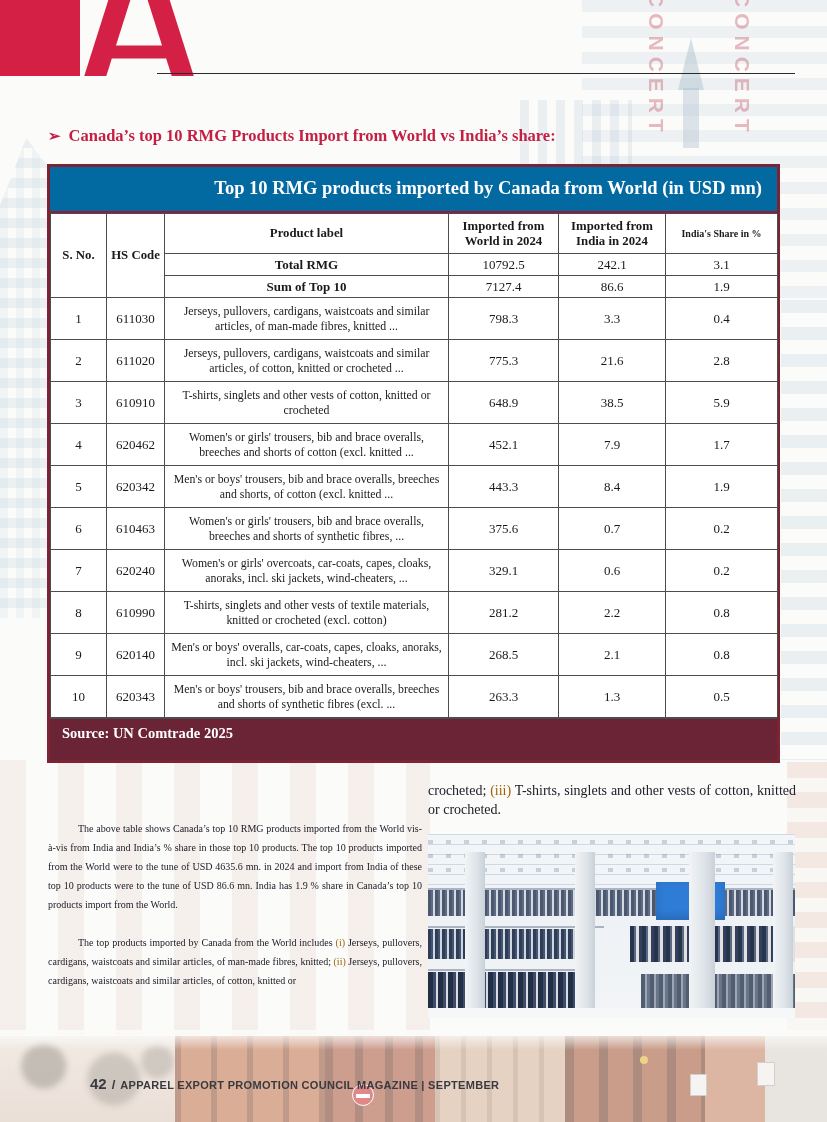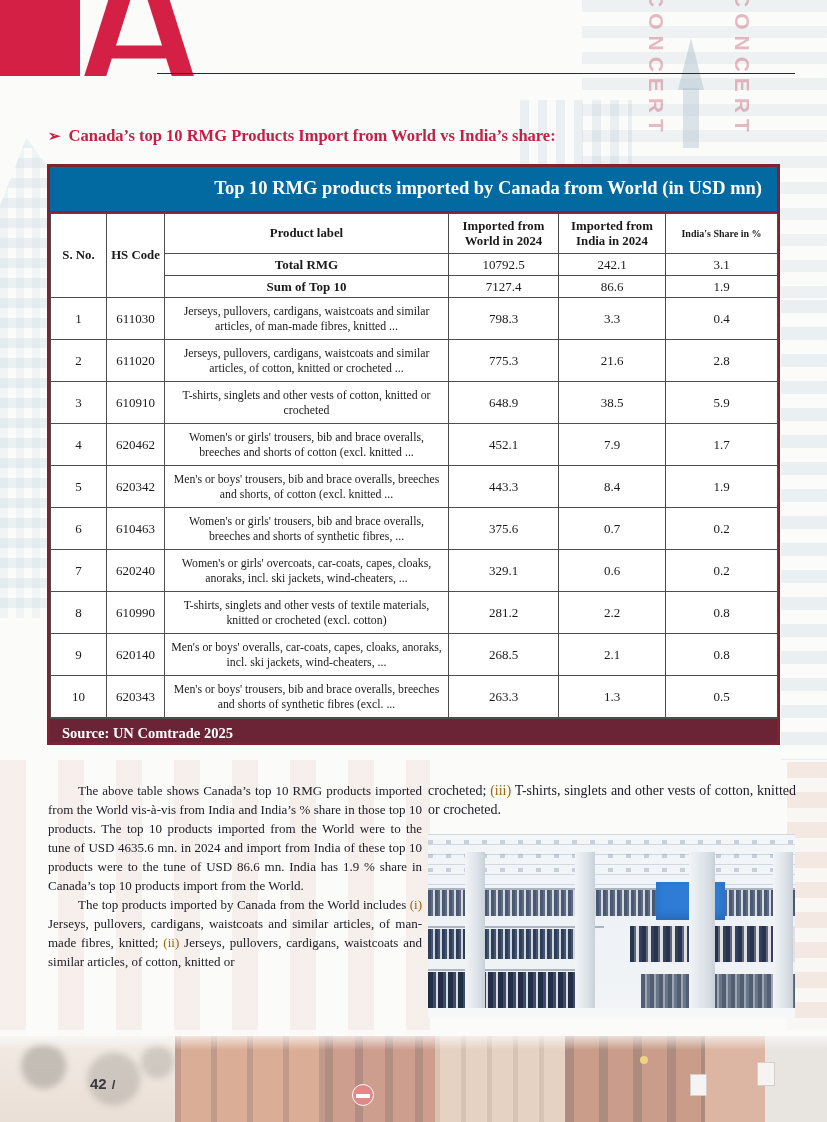--- a/index.html
+++ b/index.html
@@ -83,26 +83,26 @@
     color:#1a1a1a; padding:2px 4px; }
   td.hdr { color:#7b2331; font-weight:bold; font-size:12.8px; line-height:1.15; }
   td.hdr-share { color:#c22132; font-weight:bold; font-size:10px; }
   td.sum-label { color:#9e3b26; font-weight:bold; font-size:13px;margin-left:8px; }
   td.num { font-size:13px; }
   td.desc { font-size:11.8px; line-height:1.25; padding:2px 8px; }
   tr.hdr-row td { height:40px; }
   tr.sum-row td { height:22px; }
   tr.prod-row td { height:42px; }
   .table-source { background:#6b2336; color:#fff; font-weight:bold; font-size:14.5px;
-    padding:6px 0 0 12px; border-top:1px solid #4d4d4d; }
-
-  
-  .col-left { position:absolute; left:48px; top:781px; width:374px; font-size:13px;
+    padding:6px 0 18px 12px; border-top:1px solid #4d4d4d; }
+
+  
+  .col-left { position:absolute; left:48px; top:819px; width:374px; font-size:10px;
     line-height:19px; text-align:justify; color:#20202a; }
-  .col-left p + p { }
+  .col-left p + p { margin-top:19px; }
   .col-left p, .col-right p { text-indent:30px; }
   .col-right { position:absolute; left:428px; top:781px; width:368px; font-size:14px;
     line-height:19px; text-align:justify; color:#20202a; }
   .col-right p.no-indent { text-indent:0; }
   .red-marker { color:#a16207; }
 
   
   .store-photo { position:absolute; left:428px; top:834px; width:367px; height:184px;
     background:linear-gradient(180deg,#f3f6f9 0%, #eef2f6 45%, #f2f4f6 100%); overflow:hidden; }
   .ceiling { position:absolute; left:0; top:0; width:100%; height:52px;
@@ -324,15 +324,16 @@
     <div class="pillar pillar-1"></div>
     <div class="pillar pillar-2"></div>
     <div class="pillar pillar-3"></div>
     <div class="pillar pillar-4"></div>
     <div class="floor"></div>
   </div>
 
   <div class="footer">
     <span class="pageno">42</span>
     <span class="sep">/</span>
+    <span class="mag">APPAREL EXPORT PROMOTION COUNCIL MAGAZINE | SEPTEMBER</span>
   </div>
 
 </div>
 
 </body></html>

